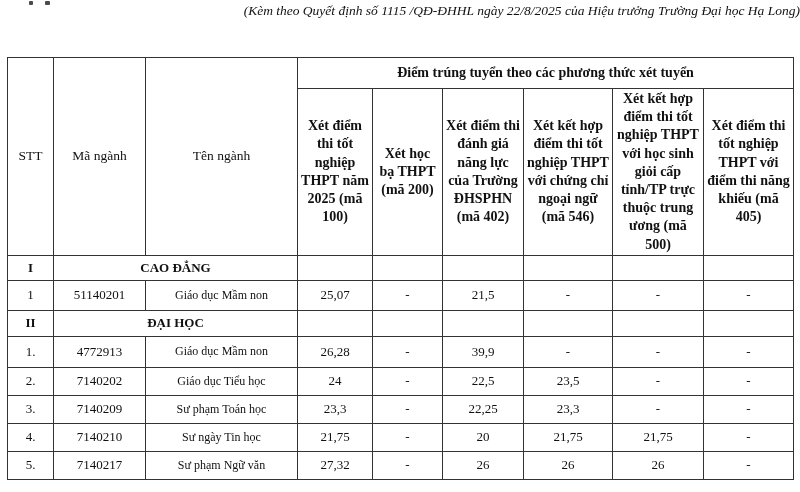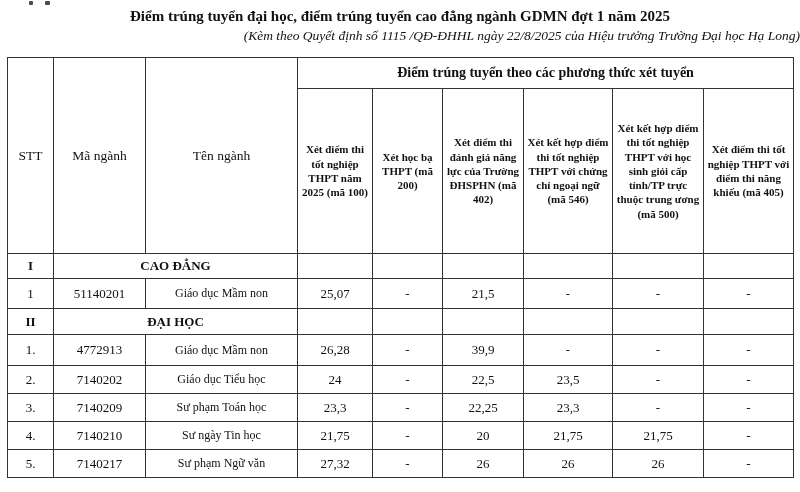--- a/index.html
+++ b/index.html
@@ -63,21 +63,21 @@
   tr.data-row-n { height: 28px; }
   th.main-col {
     font-size: 13.5px;
     font-weight: normal;
   }
   th.group-col {
     font-size: 14px;
     font-weight: bold;
   }
   th.method-col {
-    font-size: 11px;
+    font-size: 14px;
     font-weight: bold;
     line-height: 1.3;
     padding: 2px 3px;
   }
   td.stt-cell { font-size: 13px; }
   td.code-cell { font-size: 13px; }
   td.name-cell {
     font-size: 12px;
     text-align: left;
     padding-left: 9px;
@@ -95,21 +95,20 @@
   td.score-cell { font-size: 13px; }
 </style>
 </head>
 <body>
 
 <div class="page">
 
   <div class="artifact a1"></div>
   <div class="artifact a2"></div>
 
-  <div class="doc-title">Điểm trúng tuyển đại học, điểm trúng tuyển cao đẳng ngành GDMN đợt 1 năm 2025</div>
   <div class="doc-subtitle">(Kèm theo Quyết định số 1115 /QĐ-ĐHHL ngày 22/8/2025 của Hiệu trưởng Trường Đại học Hạ Long)</div>
 
   <table class="score-table">
     <colgroup>
       <col style="width:46px">
       <col style="width:92px">
       <col style="width:152px">
       <col style="width:75px">
       <col style="width:70px">
       <col style="width:81px">

